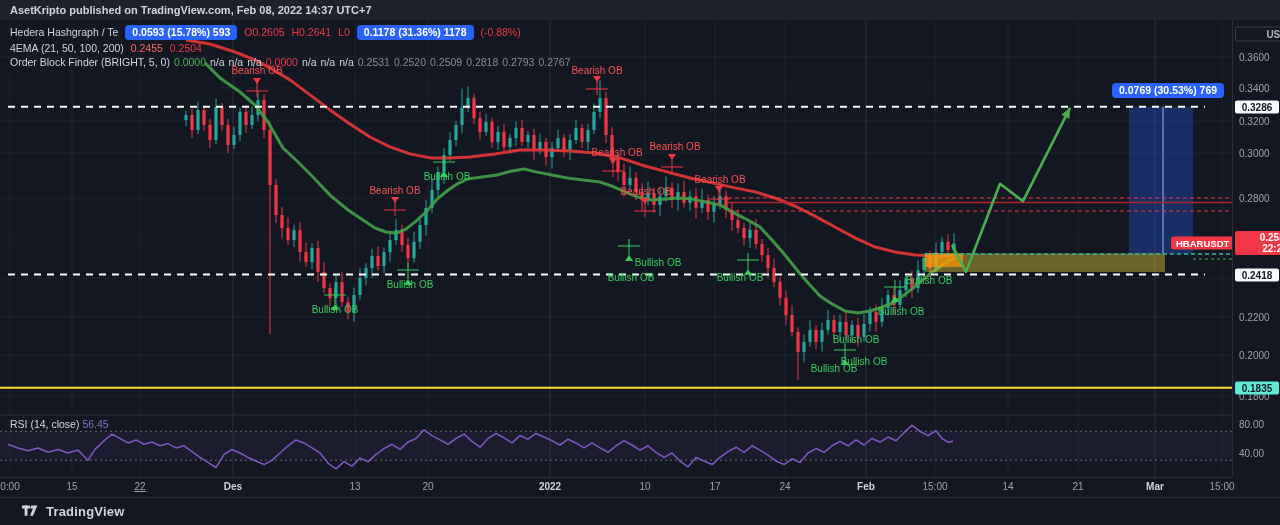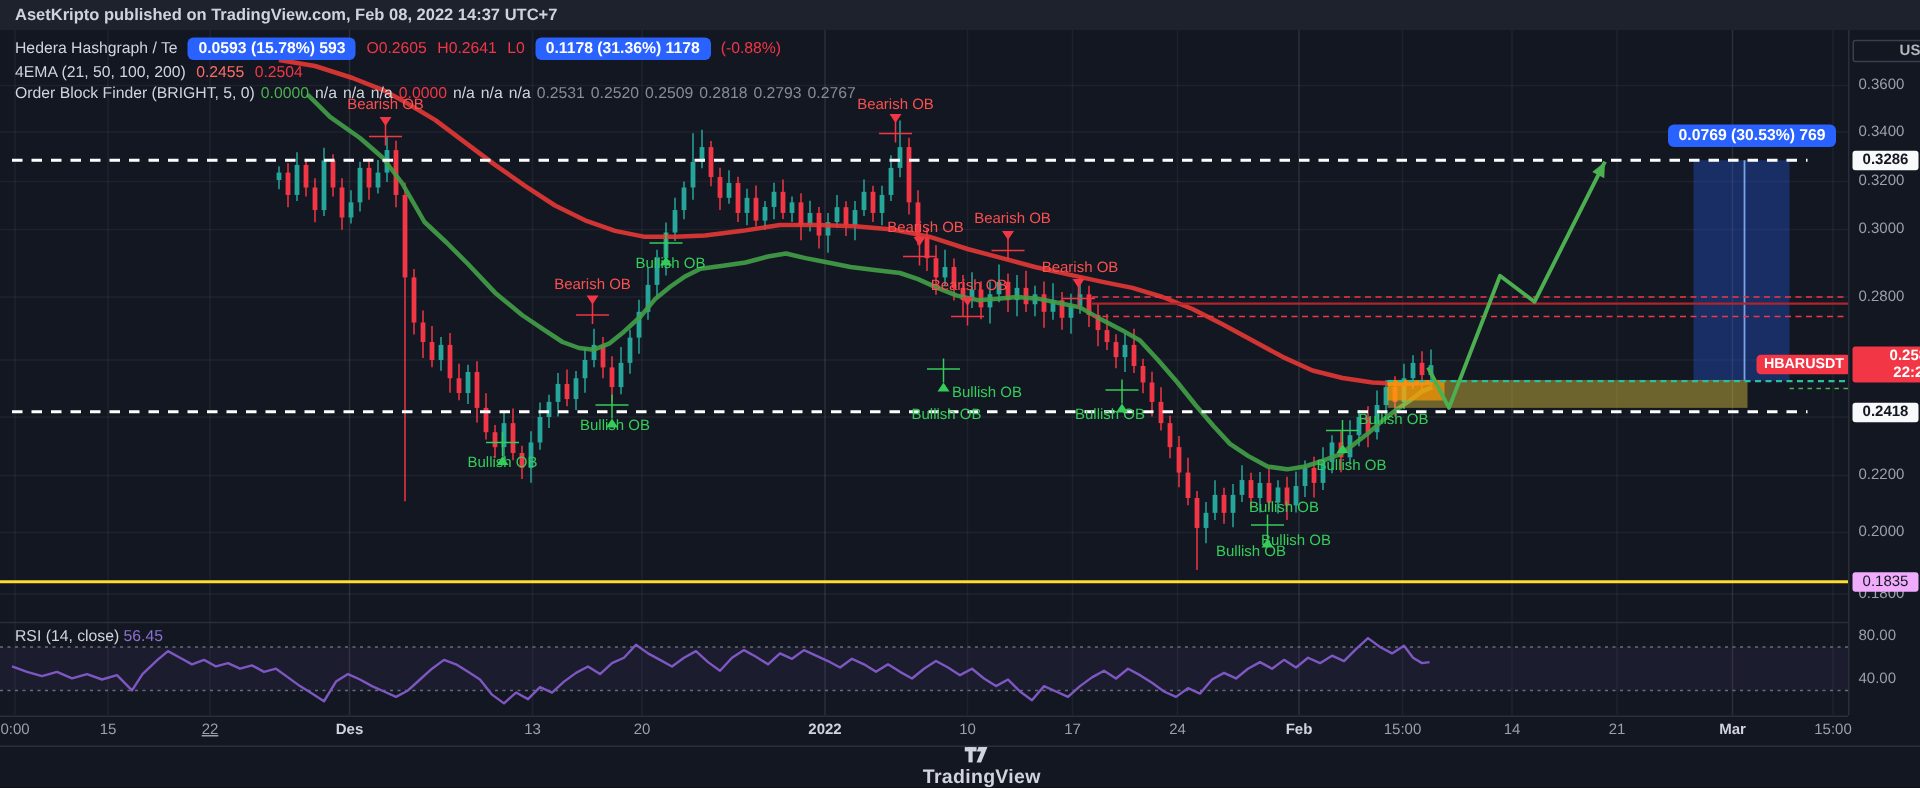--- a/index.html
+++ b/index.html
@@ -19,32 +19,32 @@
               border-left:1px solid #2a2e39;}
   .time-axis{position:absolute;left:0;top:477px;width:1232px;height:20px;background:#131722;
              border-top:1px solid #2a2e39;}
   .time-axis .tick{position:absolute;top:3px;transform:translateX(-50%);font-size:10px;color:#9ca0ab;}
   .time-axis .tick.bold{color:#d1d4dc;font-weight:700;}
   .price-axis .tick{position:absolute;left:0;width:100%;text-align:left;padding-left:6px;box-sizing:border-box;
                     transform:translateY(-50%);font-size:10px;color:#9ca0ab;}
   .axis-box{position:absolute;left:2px;width:44px;text-align:center;transform:translateY(-50%);
             font-size:10px;border-radius:2px;padding:1px 0;}
   .axis-box.white{background:#f8f9fb;color:#131722;font-weight:700;}
-  .axis-box.yellow{background:#f0abfc;color:#131722;font-weight:400;}
+  .axis-box.yellow{background:#5eead4;color:#131722;font-weight:700;}
   .axis-box.red{background:#f23645;color:#fff;font-weight:700;line-height:11px;padding-left:18px;}
   .axis-box.usdt{background:#131722;color:#b2b5be;border:1px solid #3a3f4d;font-weight:700;}
   .ob-label{position:absolute;transform:translate(-50%,-50%);font-size:10px;white-space:nowrap;}
   .ob-label.bearish{color:#fb5050;}
   .ob-label.bullish{color:#35cc5a;}
   .sym-tag{position:absolute;background:#f23645;color:#fff;font-size:9.5px;font-weight:700;
            padding:1px 5px;border-radius:3px;transform:translateY(-50%);}
   .rsi-legend{position:absolute;left:10px;color:#d1d4dc;font-size:10.5px;}
   .rsi-legend .v{color:#8d6fd0;}
   .bottom-bar{position:absolute;left:0;top:497px;width:1280px;height:28px;background:#131722;
-              border-top:1px solid #2a2e39;display:flex;align-items:center;padding-left:22px;box-sizing:border-box;flex-direction:column;}
+              border-top:1px solid #2a2e39;display:flex;align-items:center;padding-left:22px;box-sizing:border-box;}
   .tv-wordmark{color:#d1d4dc;font-size:13px;font-weight:700;margin-left:7px;letter-spacing:.2px;}
 </style>
 </head>
 <body>
 
 <div id="app">
   <div class="top-bar">
     <span>AsetKripto published on TradingView.com, Feb 08, 2022 14:37 UTC+7</span>
   </div>
 

